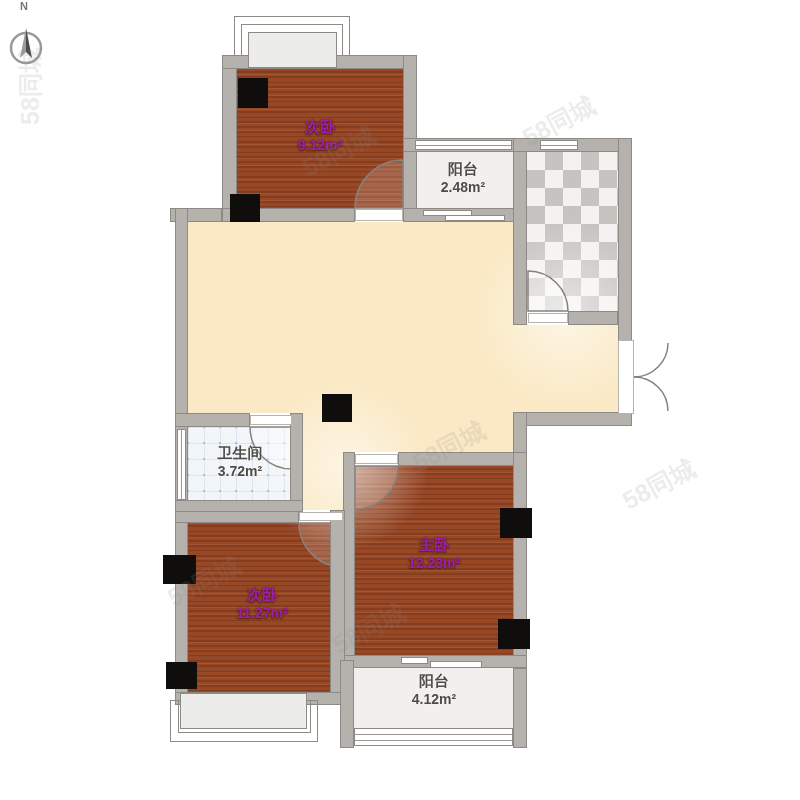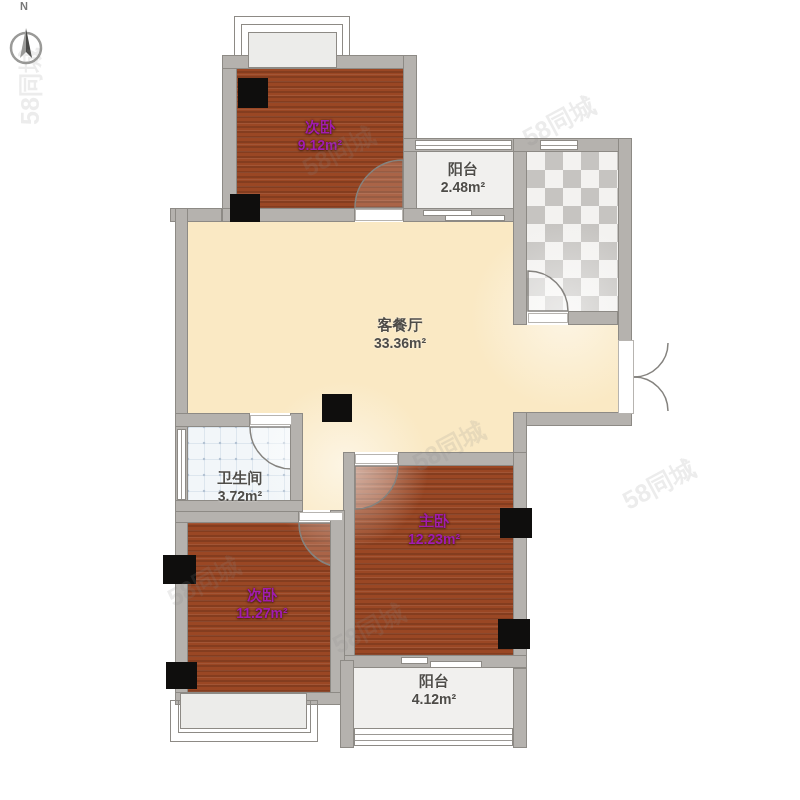--- a/index.html
+++ b/index.html
@@ -143,33 +143,29 @@
   <div class="abs pillar" style="left:166px;top:662px;width:31px;height:27px;"></div>
 
   <div class="abs label label-light" style="left:250px;top:118px;width:140px;">
     <span class="rname">次卧</span>
     <span class="rarea">9.12m²</span>
   </div>
   <div class="abs label label-dark" style="left:405px;top:160px;width:116px;">
     <span class="rname">阳台</span>
     <span class="rarea">2.48m²</span>
   </div>
-  <div class="abs label label-dark" style="left:330px;top:316px;width:140px;">
-    <span class="rname">客餐厅</span>
-    <span class="rarea">33.36m²</span>
-  </div>
-  <div class="abs label label-dark" style="left:180px;top:469px;width:120px;">
+  <div class="abs label label-dark" style="left:180px;top:444px;width:120px;">
     <span class="rname">卫生间</span>
     <span class="rarea">3.72m²</span>
   </div>
   <div class="abs label label-light" style="left:192px;top:586px;width:140px;">
     <span class="rname">次卧</span>
     <span class="rarea">11.27m²</span>
   </div>
-  <div class="abs label label-light" style="left:364px;top:512px;width:140px;text-align:right;">
+  <div class="abs label label-light" style="left:364px;top:536px;width:140px;text-align:right;">
     <span class="rname">主卧</span>
     <span class="rarea">12.23m²</span>
   </div>
   <div class="abs label label-dark" style="left:364px;top:672px;width:140px;">
     <span class="rname">阳台</span>
     <span class="rarea">4.12m²</span>
   </div>
 
   <span class="compass-n">N</span>
   <svg width="60" height="70" style="left:0;top:8px;">

